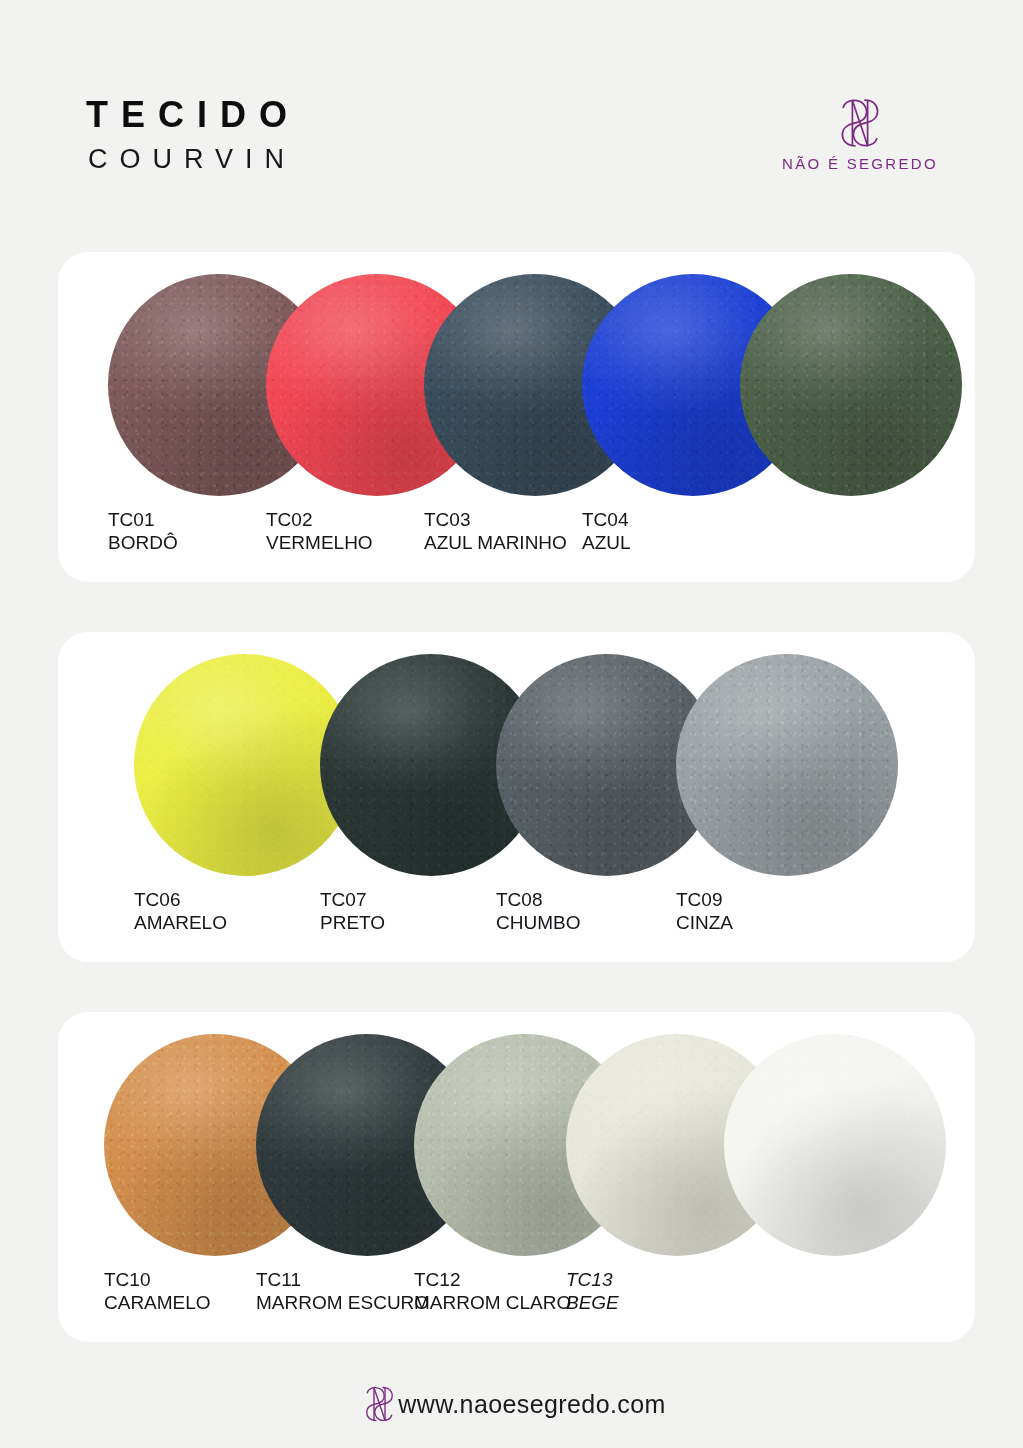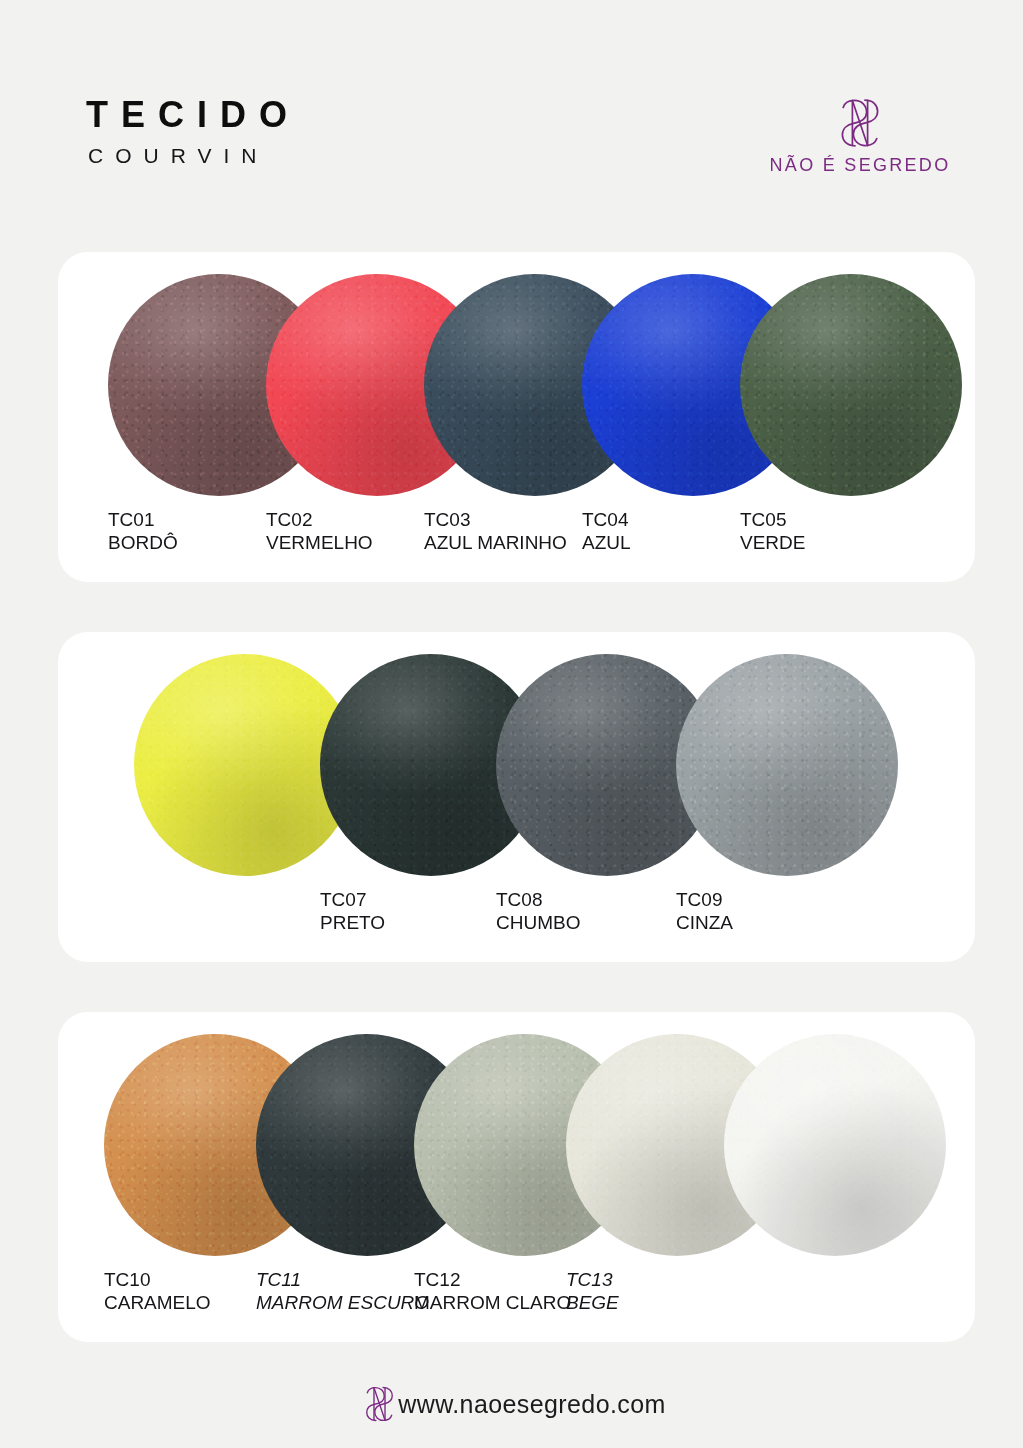--- a/index.html
+++ b/index.html
@@ -31,21 +31,21 @@
   }
   .title-main {
     font-size: 36px;
     font-weight: 700;
     letter-spacing: 13px;
     color: #0e0e0f;
     line-height: 1.05;
     text-align: right;
   }
   .title-sub {
-    font-size: 21px;
+    font-size: 27px;
     font-weight: 300;
     letter-spacing: 12px;
     color: #17171a;
     line-height: 1.3;
     margin-top: 8px;
     margin-left: 2px;
   }
 
   .brand-block {
     position: absolute;
@@ -55,21 +55,21 @@
     display: flex;
     flex-direction: column;
     align-items: center;
   }
   .brand-mark {
     width: 40px;
     height: 54px;
     display: block;
   }
   .brand-name {
-    font-size: 18px;
+    font-size: 15px;
     font-weight: 400;
     letter-spacing: 2.3px;
     color: #7c2a83;
     margin-top: 5px;
     white-space: nowrap;
   }
 
   
   .card {
     position: absolute;
@@ -215,35 +215,35 @@
       <span class="name">VERMELHO</span>
     </div>
     <div class="label" style="left:366px; width:222px;">
       <span class="code">TC03</span>
       <span class="name">AZUL MARINHO</span>
     </div>
     <div class="label" style="left:524px; width:222px;">
       <span class="code">TC04</span>
       <span class="name">AZUL</span>
     </div>
-    <div class="label" style="left:682px; width:222px;">
-      <span class="code">TC05</span>
-      <span class="name">VERDE</span>
-    </div>
   </div>
 </div>
 
 <div class="card card-2">
   <div class="swatch-strip">
     <div class="swatch" style="left:76px;  z-index:1; background-color:#ecee45;"></div>
     <div class="swatch" style="left:262px; z-index:2; background-color:#2b3836;"></div>
     <div class="swatch" style="left:438px; z-index:3; background-color:#5a6166;"></div>
     <div class="swatch" style="left:618px; z-index:4; background-color:#9ba2a5;"></div>
   </div>
   <div class="labels">
+    <div class="label" style="left:76px;  width:222px;">
+      <span class="code">TC06</span>
+      <span class="name">AMARELO</span>
+    </div>
     <div class="label" style="left:262px; width:222px;">
       <span class="code">TC07</span>
       <span class="name">PRETO</span>
     </div>
     <div class="label" style="left:438px; width:222px;">
       <span class="code">TC08</span>
       <span class="name">CHUMBO</span>
     </div>
     <div class="label" style="left:618px; width:222px;">
       <span class="code">TC09</span>
@@ -258,21 +258,21 @@
     <div class="swatch" style="left:198px; z-index:2; background-color:#303a3c;"></div>
     <div class="swatch" style="left:356px; z-index:3; background-color:#b8bfae;"></div>
     <div class="swatch" style="left:508px; z-index:4; background-color:#e8e7dc;"></div>
     <div class="swatch" style="left:666px; z-index:5; background-color:#f5f6f2;"></div>
   </div>
   <div class="labels">
     <div class="label" style="left:46px;  width:222px;">
       <span class="code">TC10</span>
       <span class="name">CARAMELO</span>
     </div>
-    <div class="label" style="left:198px; width:222px;font-style:italic;">
+    <div class="label" style="left:198px; width:222px;">
       <span class="code">TC11</span>
       <span class="name">MARROM ESCURO</span>
     </div>
     <div class="label" style="left:356px; width:222px;">
       <span class="code">TC12</span>
       <span class="name">MARROM CLARO</span>
     </div>
     <div class="label" style="left:508px; width:222px;font-style:italic;">
       <span class="code">TC13</span>
       <span class="name">BEGE</span>

